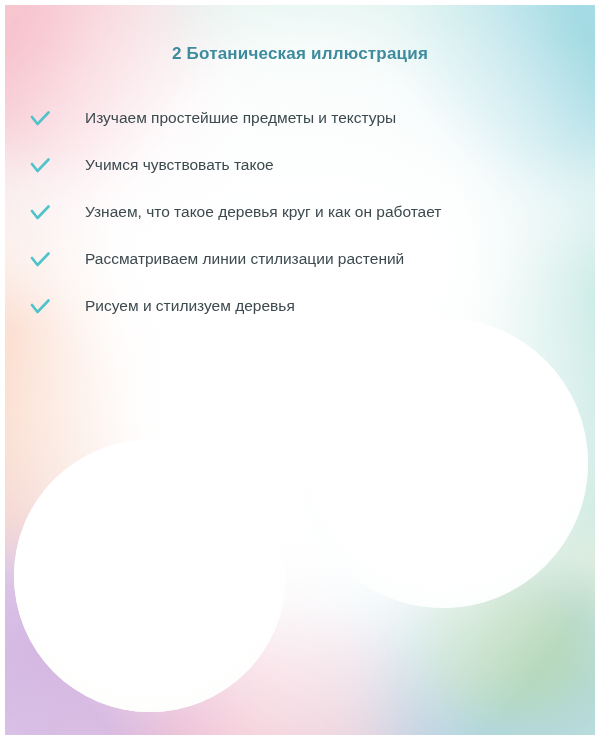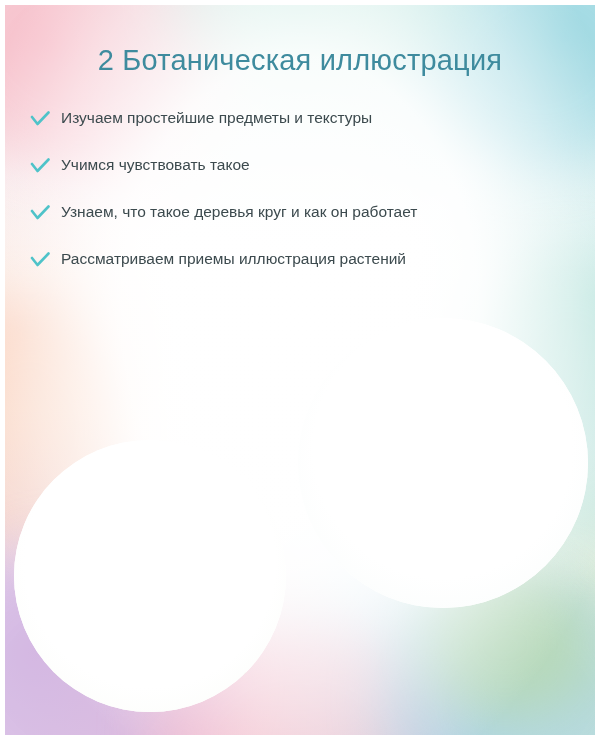--- a/index.html
+++ b/index.html
@@ -66,37 +66,38 @@
     box-sizing: border-box;
   }
 
   
   .title {
     position: absolute;
     top: 44px;
     left: 0;
     right: 0;
     text-align: center;
-    font-size: 29px;
-    font-weight: normal;
+    font-size: 17px;
+    font-weight: bold;
     color: #3e8b9e;
     letter-spacing: 0.2px;
   }
 
   
   .list {
     position: absolute;
     top: 108px;
     left: 30px;
     right: 30px;
   }
   .list-item {
     display: flex;
     align-items: flex-start;
     margin-bottom: 26px;
+    gap: 24px;
   }
   .check {
     flex: 0 0 auto;
     width: 20px;
     height: 20px;
     margin-right: 11px;
     margin-top: 1px;
   }
   .check svg { display: block; }
   .item-text {
@@ -185,23 +186,31 @@
       </span>
       <span class="item-text">Узнаем, что такое деревья круг и как он работает</span>
     </div>
 
     <div class="list-item">
       <span class="check">
         <svg width="20" height="20" viewBox="0 0 20 20">
             <path d="M2 8 L7.5 15 L18.5 3.5" fill="none" stroke="#4fc3c9" stroke-width="2.6" stroke-linecap="round" stroke-linejoin="round"></path>
           </svg>
       </span>
-      <span class="item-text">Рассматриваем приемы иллюстрация растений</span>
-    </div>
-
+      <span class="item-text">Рассматриваем линии стилизации растений</span>
+    </div>
+
+    <div class="list-item">
+      <span class="check">
+        <svg width="20" height="20" viewBox="0 0 20 20">
+            <path d="M2 8 L7.5 15 L18.5 3.5" fill="none" stroke="#4fc3c9" stroke-width="2.6" stroke-linecap="round" stroke-linejoin="round"></path>
+          </svg>
+      </span>
+      <span class="item-text">Рисуем и стилизуем деревья</span>
+    </div>
 
   </div>
 
   <div class="photo-circle circle-artichoke">
     <div class="photo-inner">
       <div class="arti-bg"></div>
       <svg width="290" height="290" viewBox="0 0 290 290">
         <defs>
           <linearGradient id="leafA" x1="0" y1="0" x2="0" y2="1">
             <stop offset="0%" stop-color="#bfe3dc"></stop>

